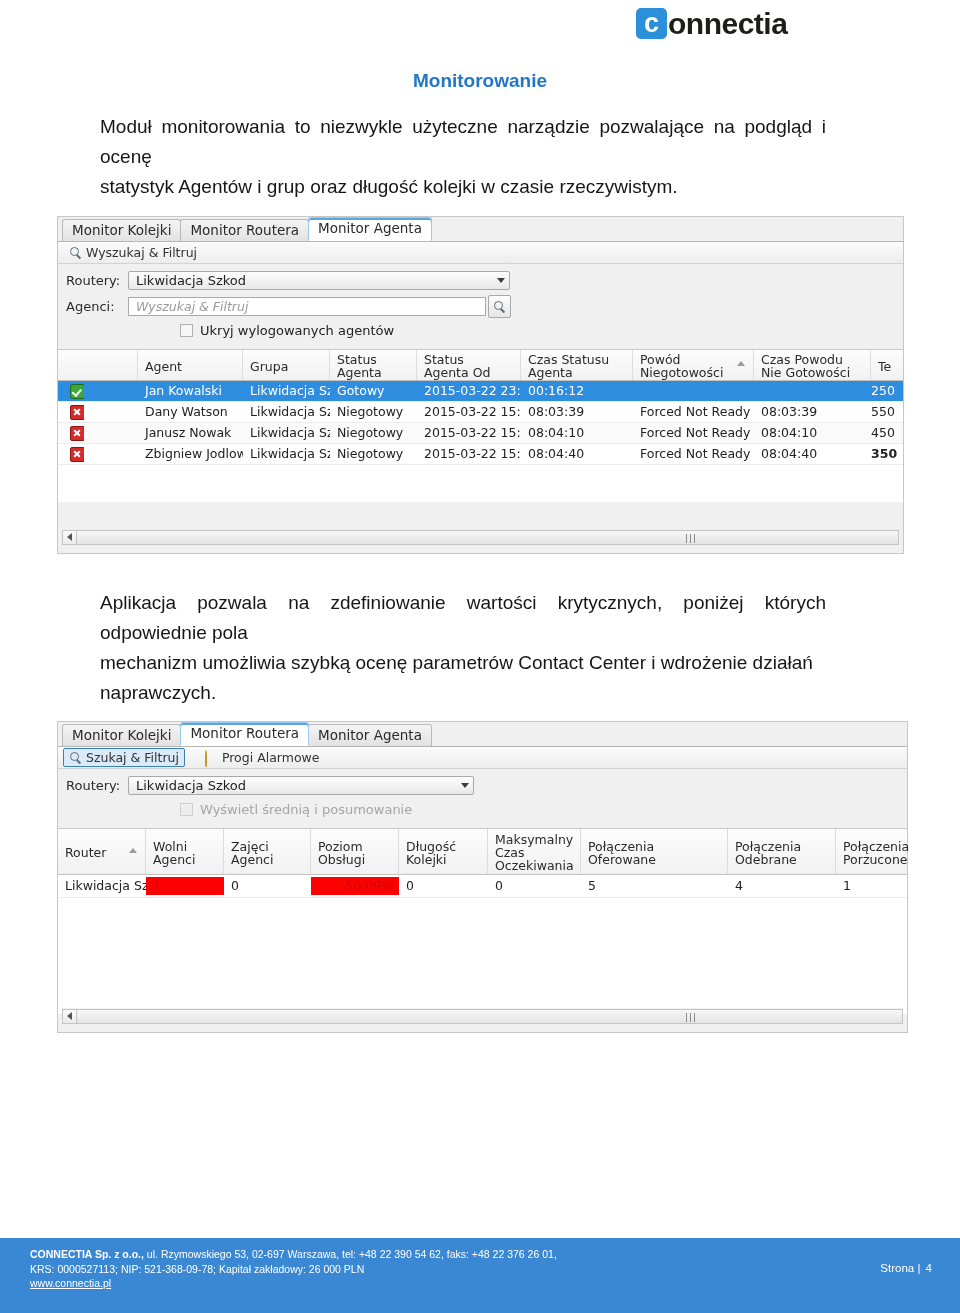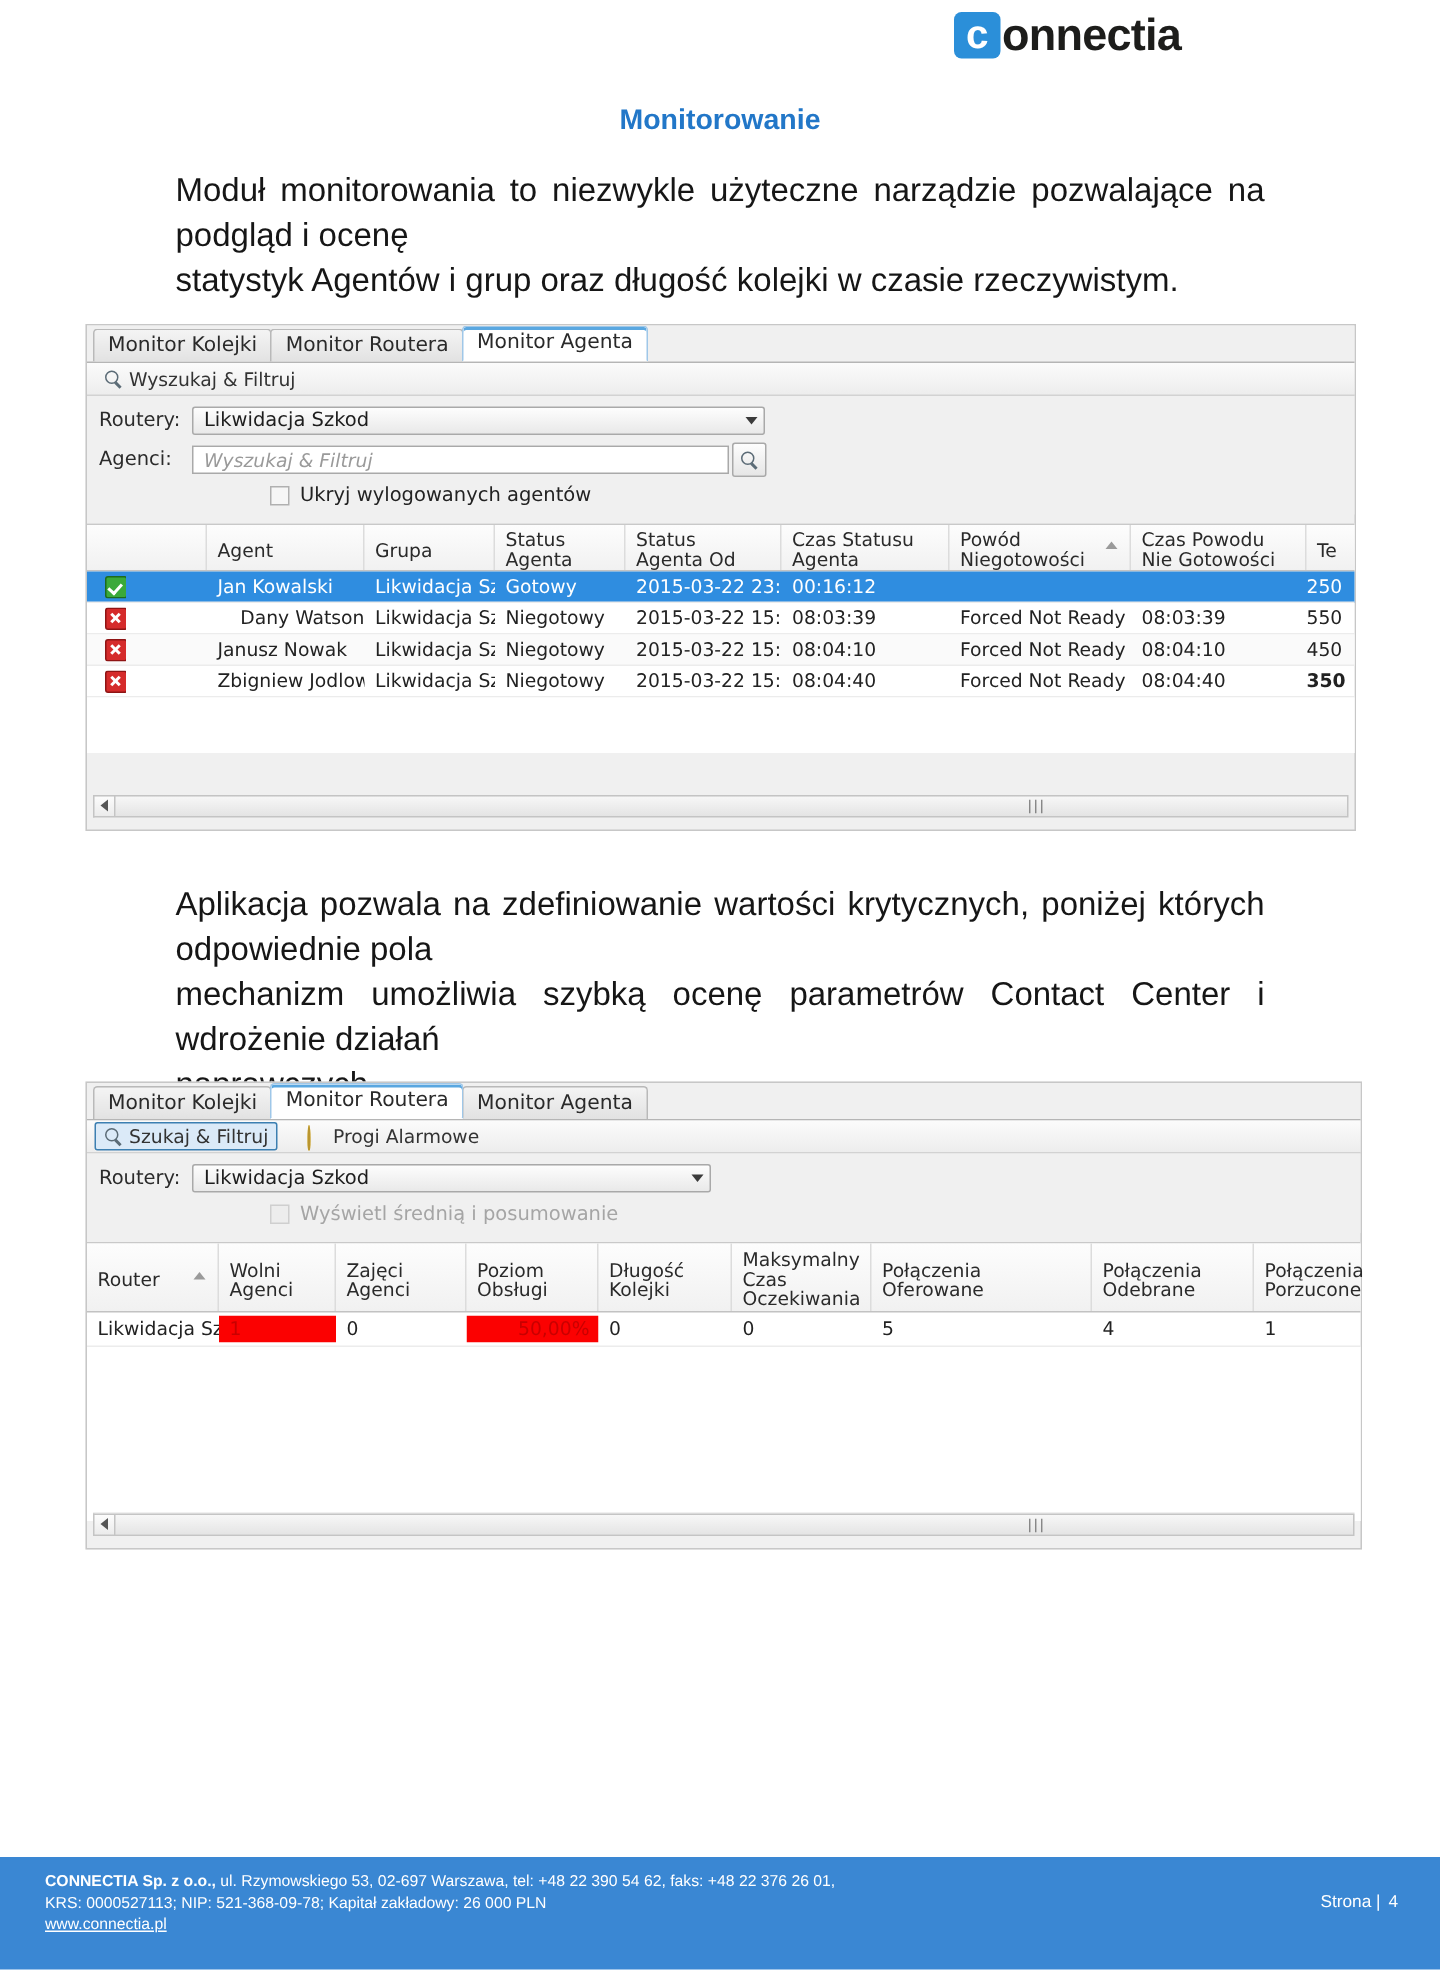--- a/index.html
+++ b/index.html
@@ -17,22 +17,22 @@
   }
   .brand-rest{
     font-size:30px;font-weight:bold;color:#1d1d1b;letter-spacing:-0.5px;
     line-height:31px;margin-left:1px;
   }
   .page-title{
     position:absolute;left:0;top:70px;width:960px;text-align:center;
     color:#2277c8;font-size:19px;font-weight:bold;
   }
   .para{
-    position:absolute;left:117px;width:726px;
-    font-size:22px;line-height:30px;text-align:justify;color:#161616;
+    position:absolute;left:100px;width:726px;
+    font-size:19px;line-height:30px;text-align:justify;color:#161616;
   }
   .para.p1{top:112px;}
   .para.p2{top:588px;}
   .para p{margin:0;}
   .para .last{text-align:left;}
   
   .shot{position:absolute;background:#f0f0f0;border:1px solid #c7c7c7;
         font-family:"DejaVu Sans", sans-serif;color:#222;}
   .shot1{left:57px;top:216px;width:845px;height:336px;}
   .shot2{left:57px;top:721px;width:849px;height:310px;}
@@ -261,21 +261,21 @@
       <div class="gc" style="width:121px;"></div>
       <div class="gc" style="width:117px;"></div>
       <div class="gc r" style="width:30px;">250</div>
     </div>
 
     <div class="grow">
       <div class="gc" style="width:26px;">
         <span class="statusico bad"></span>
       </div>
       <div class="gc" style="width:54px;"></div>
-      <div class="gc" style="width:105px;text-align:right;">Dany Watson</div>
+      <div class="gc" style="width:105px;">Dany Watson</div>
       <div class="gc" style="width:87px;">Likwidacja Szkod</div>
       <div class="gc" style="width:87px;">Niegotowy</div>
       <div class="gc" style="width:104px;">2015-03-22 15:17</div>
       <div class="gc" style="width:112px;">08:03:39</div>
       <div class="gc" style="width:121px;">Forced Not Ready</div>
       <div class="gc" style="width:117px;">08:03:39</div>
       <div class="gc r" style="width:30px;">550</div>
     </div>
 
     <div class="grow alt">

